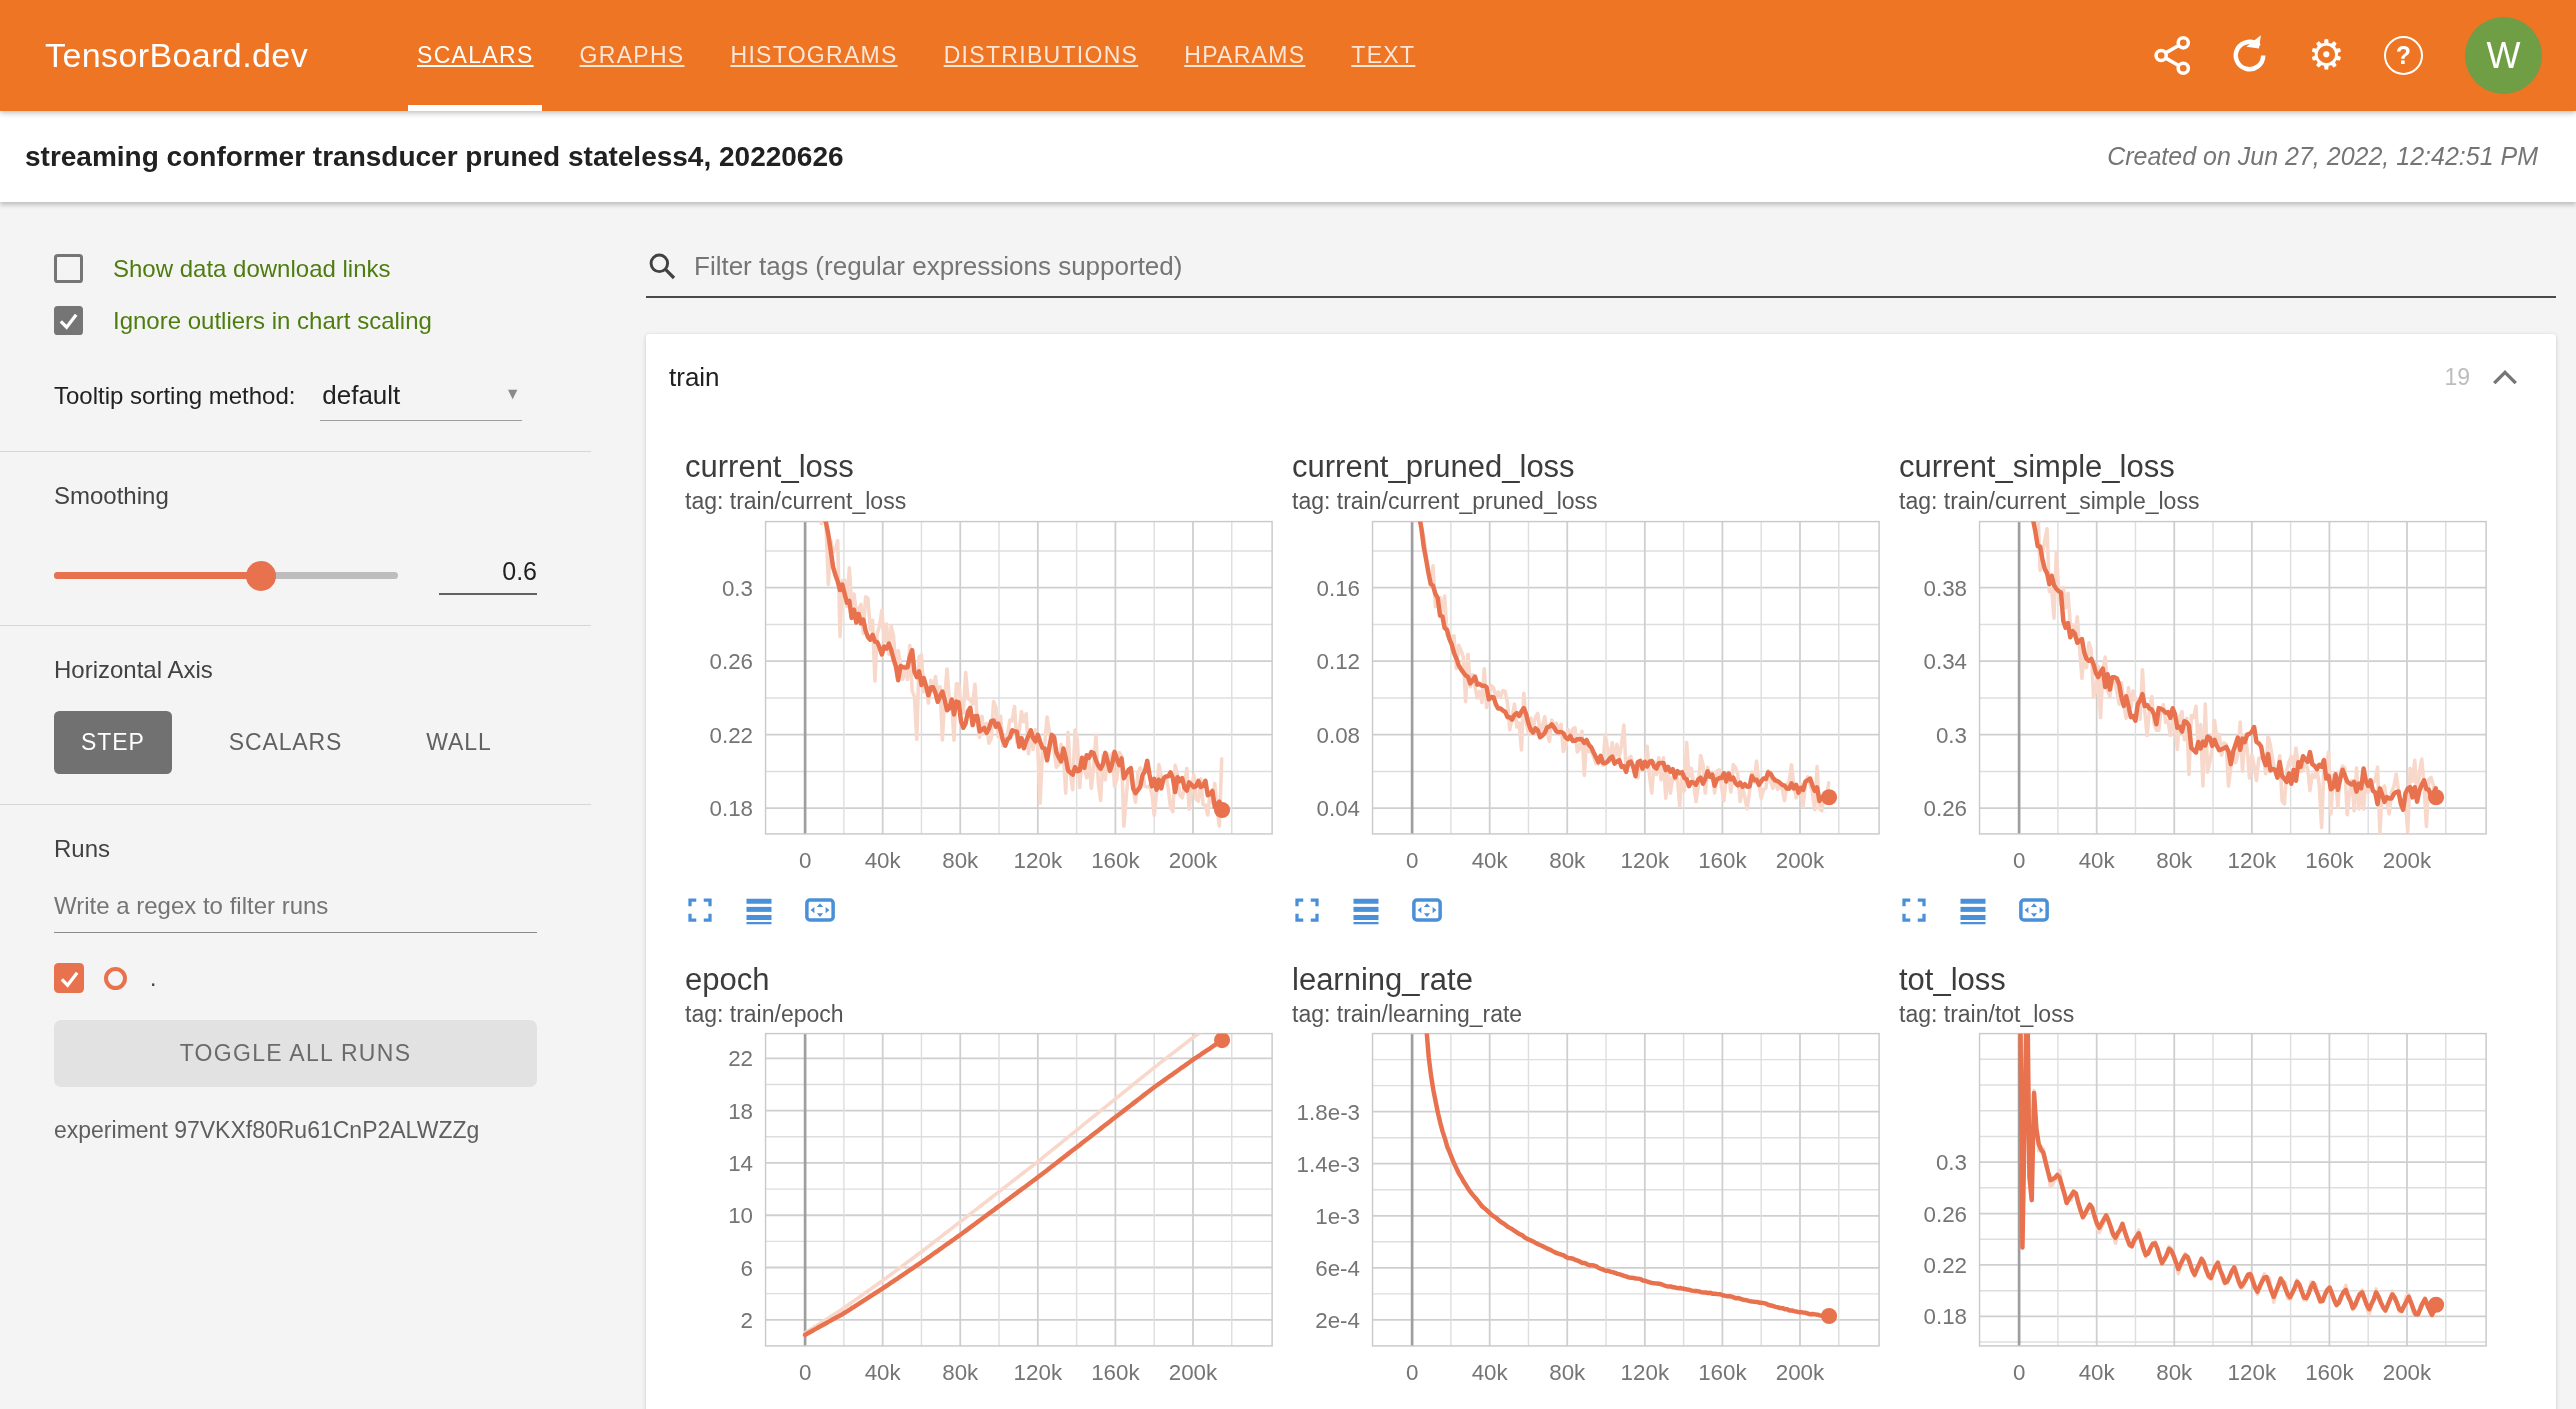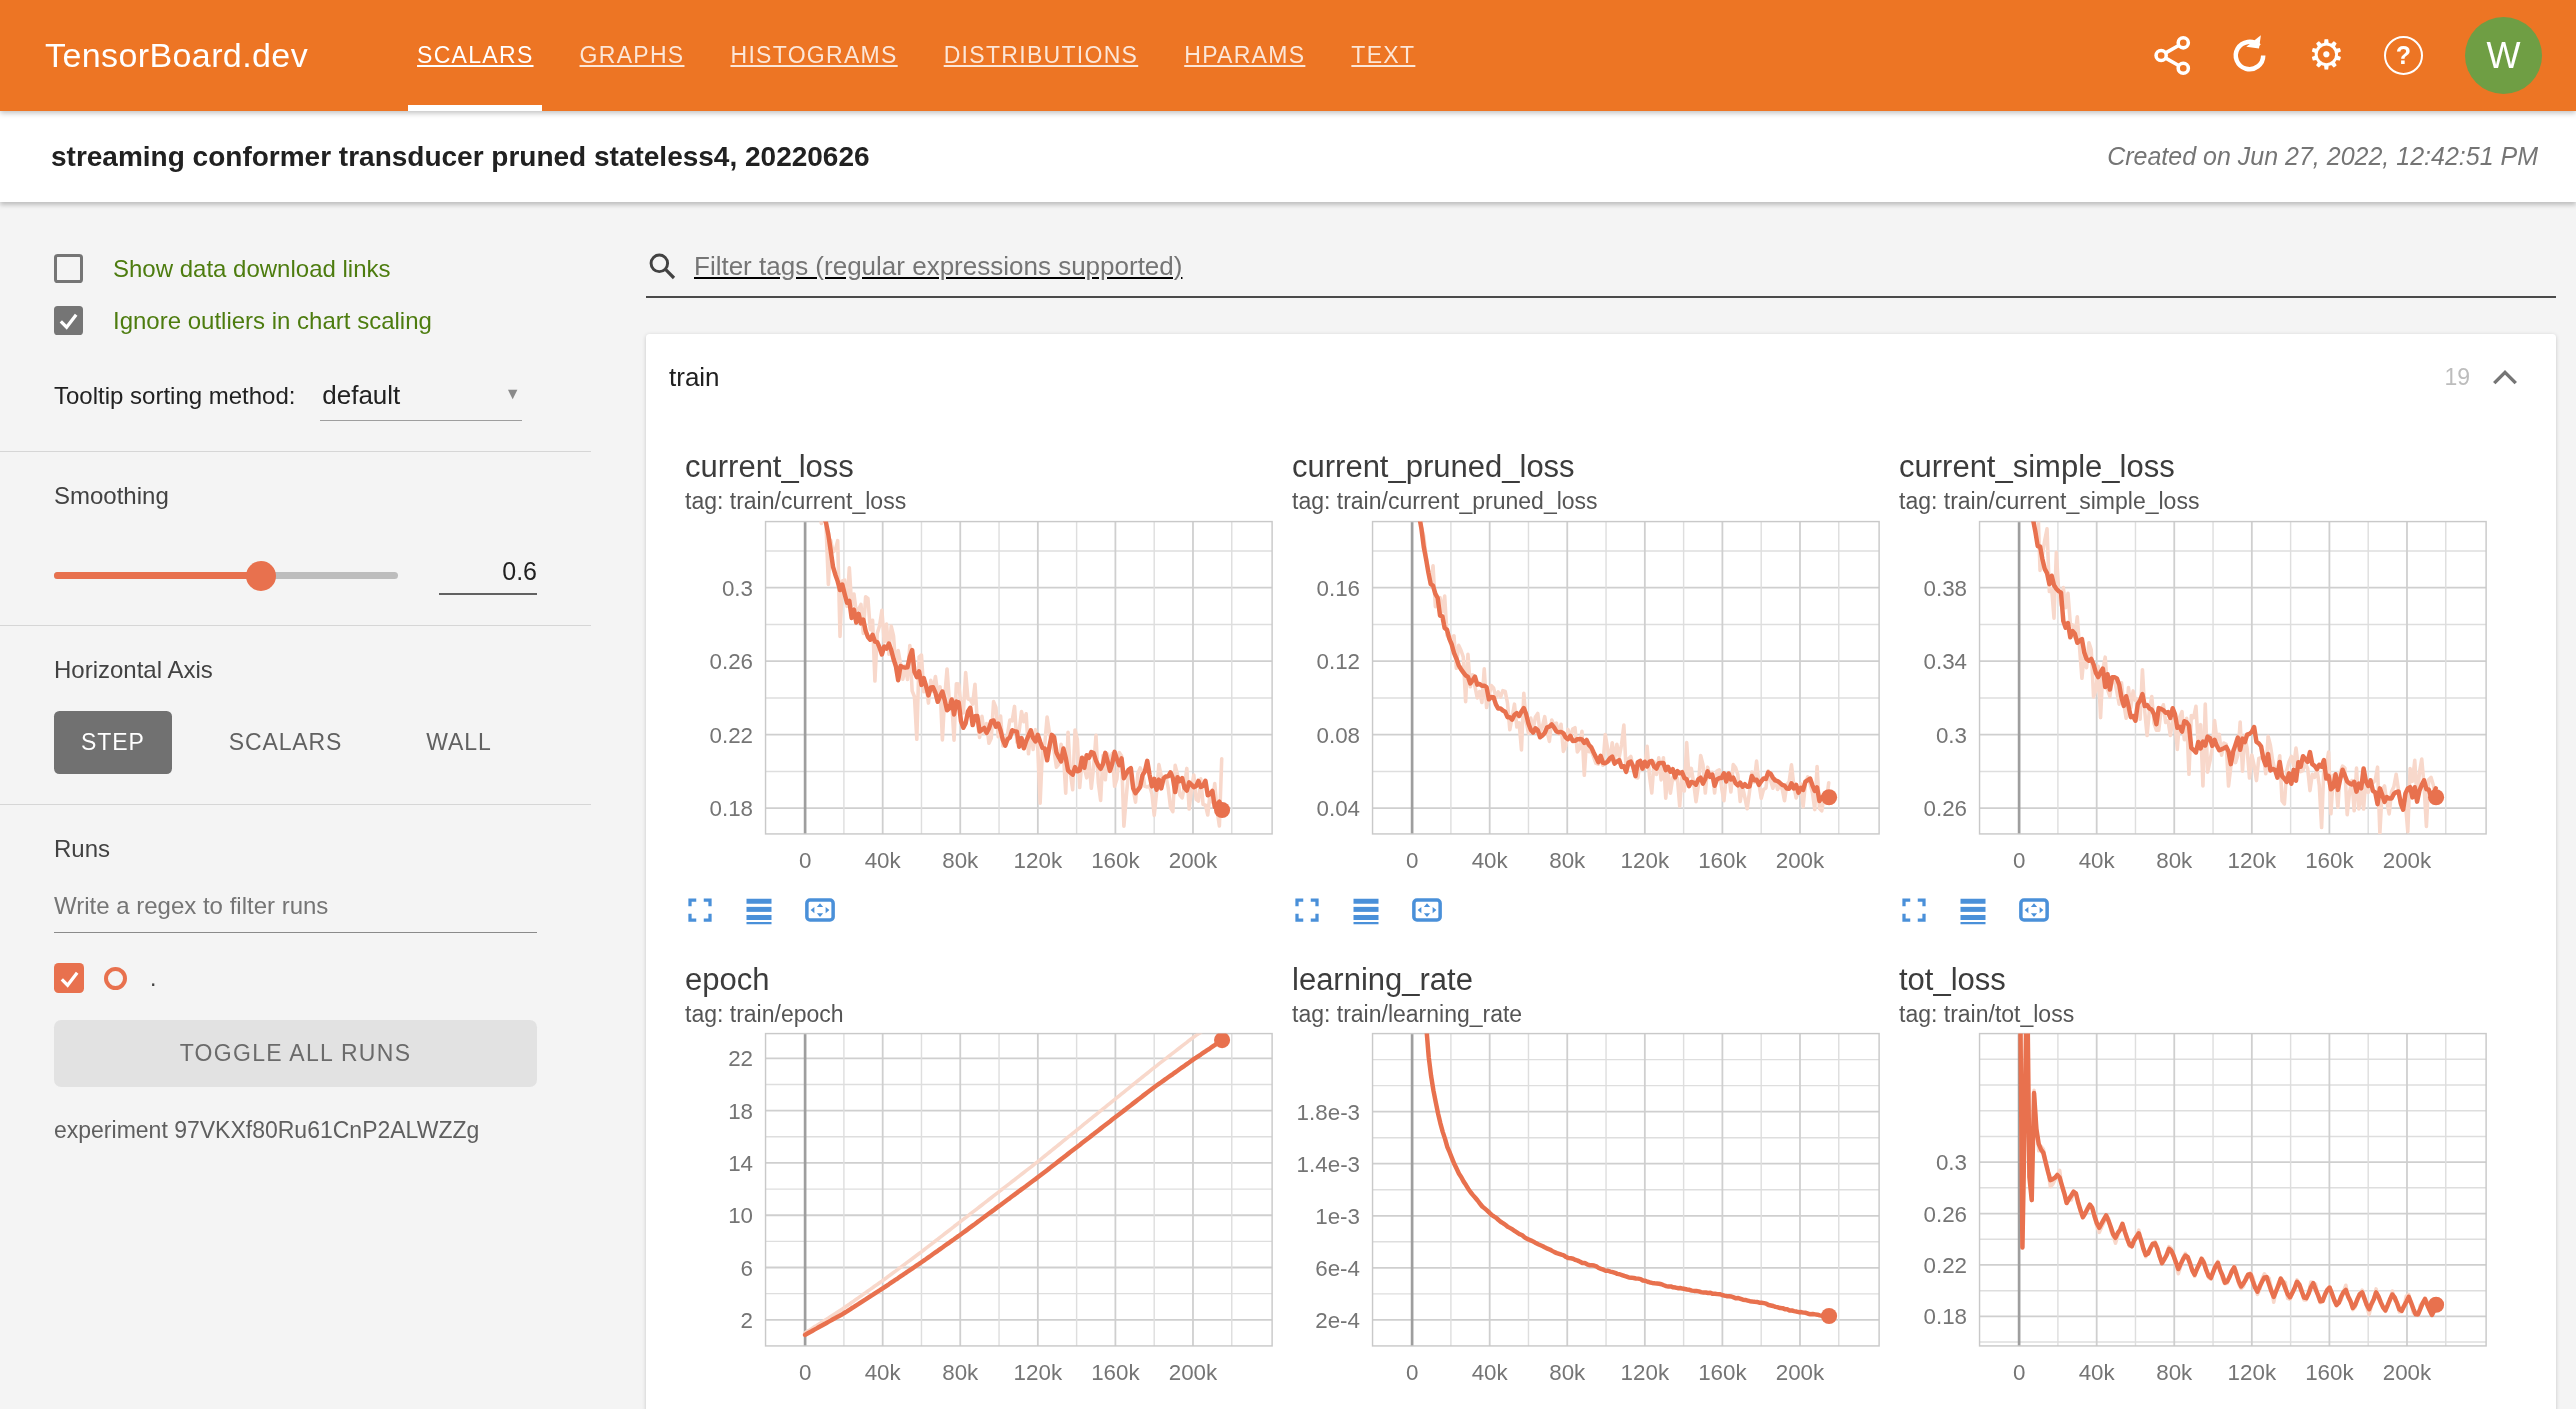--- a/index.html
+++ b/index.html
@@ -24,21 +24,21 @@
   .abar-icon { width:59px; height:59px; display:flex; align-items:center; justify-content:center;
     margin:0 9px; cursor:pointer; color:#fff; }
   .avatar { width:77px; height:77px; border-radius:50%; background:#6f9e44; color:#fff;
     font-size:36px; display:flex; align-items:center; justify-content:center; margin-left:23px; cursor:pointer; }
   .gear-glyph { font-size:41px; line-height:1; }
   .help-circle { width:39px; height:39px; border:2.7px solid #fff; border-radius:50%;
     display:flex; align-items:center; justify-content:center; font-size:25px; font-weight:700; }
 
   
   .titlebar { height:91px; background:#fff; display:flex; align-items:center;
-    justify-content:space-between; padding:0 38px 0 51px; position:relative; z-index:4;
+    justify-content:space-between; padding:0 38px 0 25px; position:relative; z-index:4;
     box-shadow:0 2.7px 4.5px rgba(0,0,0,.22); }
   .exp-title { font-size:28px; font-weight:700; color:#212121; }
   .created { font-size:25px; font-style:italic; color:#757575; }
 
   
   .content { display:flex; height:1207px; }
   .sidebar { width:591px; flex:none; padding:52px 0 0 0; }
   .side-section { padding:0 54px; }
   .divider { border-top:1.8px solid #d6d6d6; margin:30px 0; }
   .check-row { display:flex; align-items:center; margin-bottom:23px; cursor:pointer; }
@@ -71,21 +71,21 @@
     align-items:center; justify-content:center; cursor:pointer; }
   .run-circle { width:23px; height:23px; border:4.5px solid #e8714e; border-radius:50%; margin-left:20px; cursor:pointer; }
   .run-name { font-size:23px; color:#424242; margin-left:23px; }
   .toggle-btn { width:100%; margin-top:27px; background:#e2e2e2; color:#6b6b6b; border:none;
     font-size:23px; letter-spacing:1.3px; padding:20px 0; border-radius:7.2px; cursor:pointer; font-family:inherit; }
   .exp-id { font-size:23px; color:#5f5f5f; margin-top:30px; }
 
   
   .main { flex:1; padding:48px 20px 0 55px; overflow:hidden; }
   .searchrow { position:relative; border-bottom:2.7px solid #4a4a4a; padding:0 0 14.3px 0;
-    display:flex; align-items:center;text-decoration:underline; }
+    display:flex; align-items:center; }
   .searchrow input { border:none; outline:none; background:transparent; font-size:26px; color:#212121;
     flex:1; margin-left:16px; font-family:inherit; }
   .searchrow input::placeholder { color:#757575; }
   .card { background:#fff; border-radius:3.6px; margin-top:36px; box-shadow:0 1.8px 4.5px rgba(0,0,0,.18);
     padding-bottom:54px; }
   .card-header { height:86px; display:flex; align-items:center; padding:0 36px 0 23px; }
   .group-name { font-size:26px; color:#212121; flex:1; }
   .group-count { font-size:23px; color:#bdbdbd; margin-right:20px; }
   .collapse { cursor:pointer; display:flex; align-items:center; }
   .charts-grid { display:grid; grid-template-columns:repeat(3,588px); column-gap:19px; row-gap:32px;

